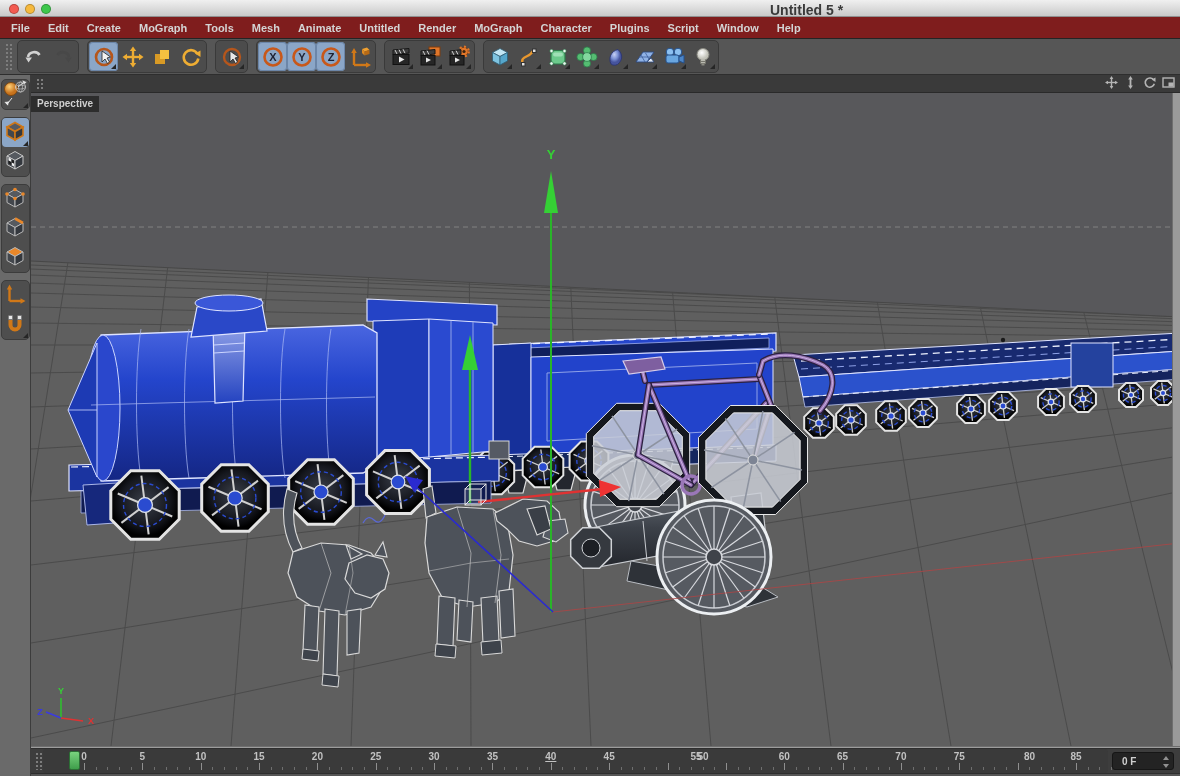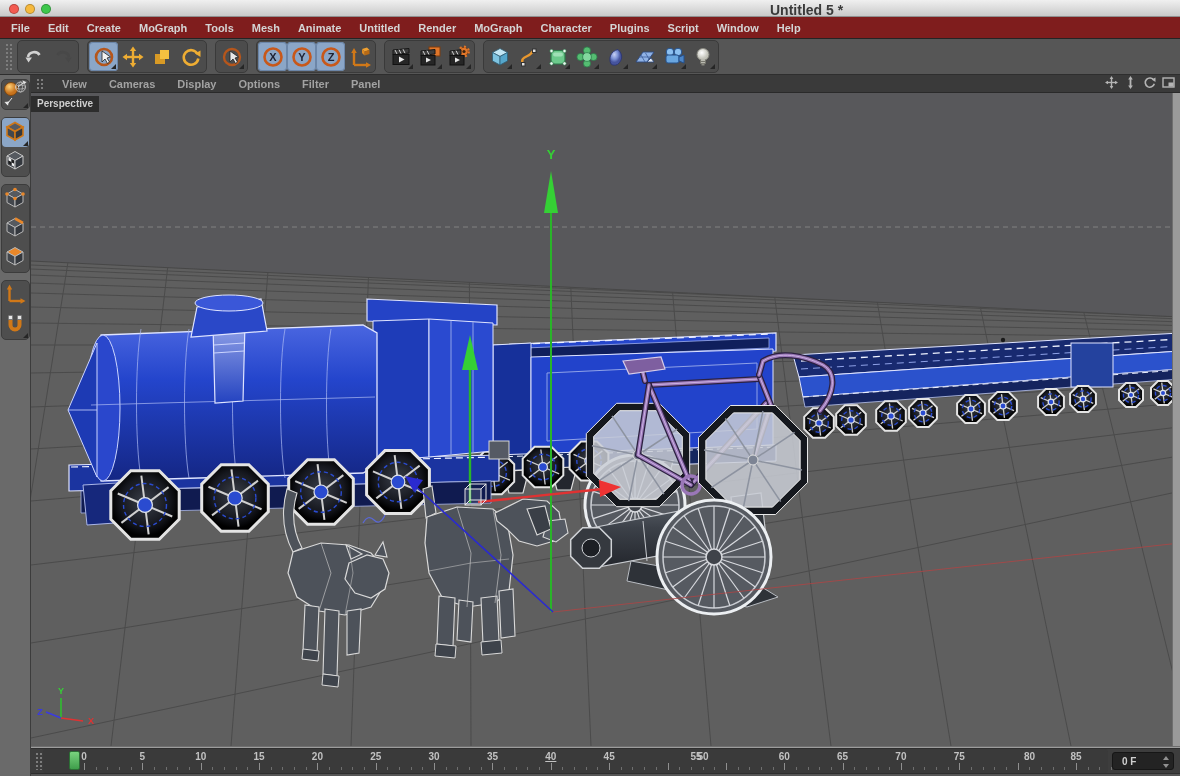--- a/index.html
+++ b/index.html
@@ -465,28 +465,20 @@
               </svg></span>
         </div>
       </div>
     </div>
 
     <div class="centercol">
 
       <div class="vpmenubar">
         <div class="grip"></div>
 
-        <div id="vpmenu" style="display:flex">
-            <span>View</span>
-            <span>Cameras</span>
-            <span>Display</span>
-            <span>Options</span>
-            <span>Filter</span>
-            <span>Panel</span>
-          </div>
         <div class="vpnav">
           <div class="nbtn">
               <span><svg width="13" height="13">
                   <g stroke="#b5b5b5" stroke-width="1.4">
                     <line x1="6.5" y1="1.5" x2="6.5" y2="11.5"></line>
                     <line x1="1.5" y1="6.5" x2="11.5" y2="6.5"></line>
                   </g>
                   <g fill="#b5b5b5">
                     <polygon points="6.5,0 4.7,3 8.3,3"></polygon>
                     <polygon points="6.5,13 4.7,10 8.3,10"></polygon>

